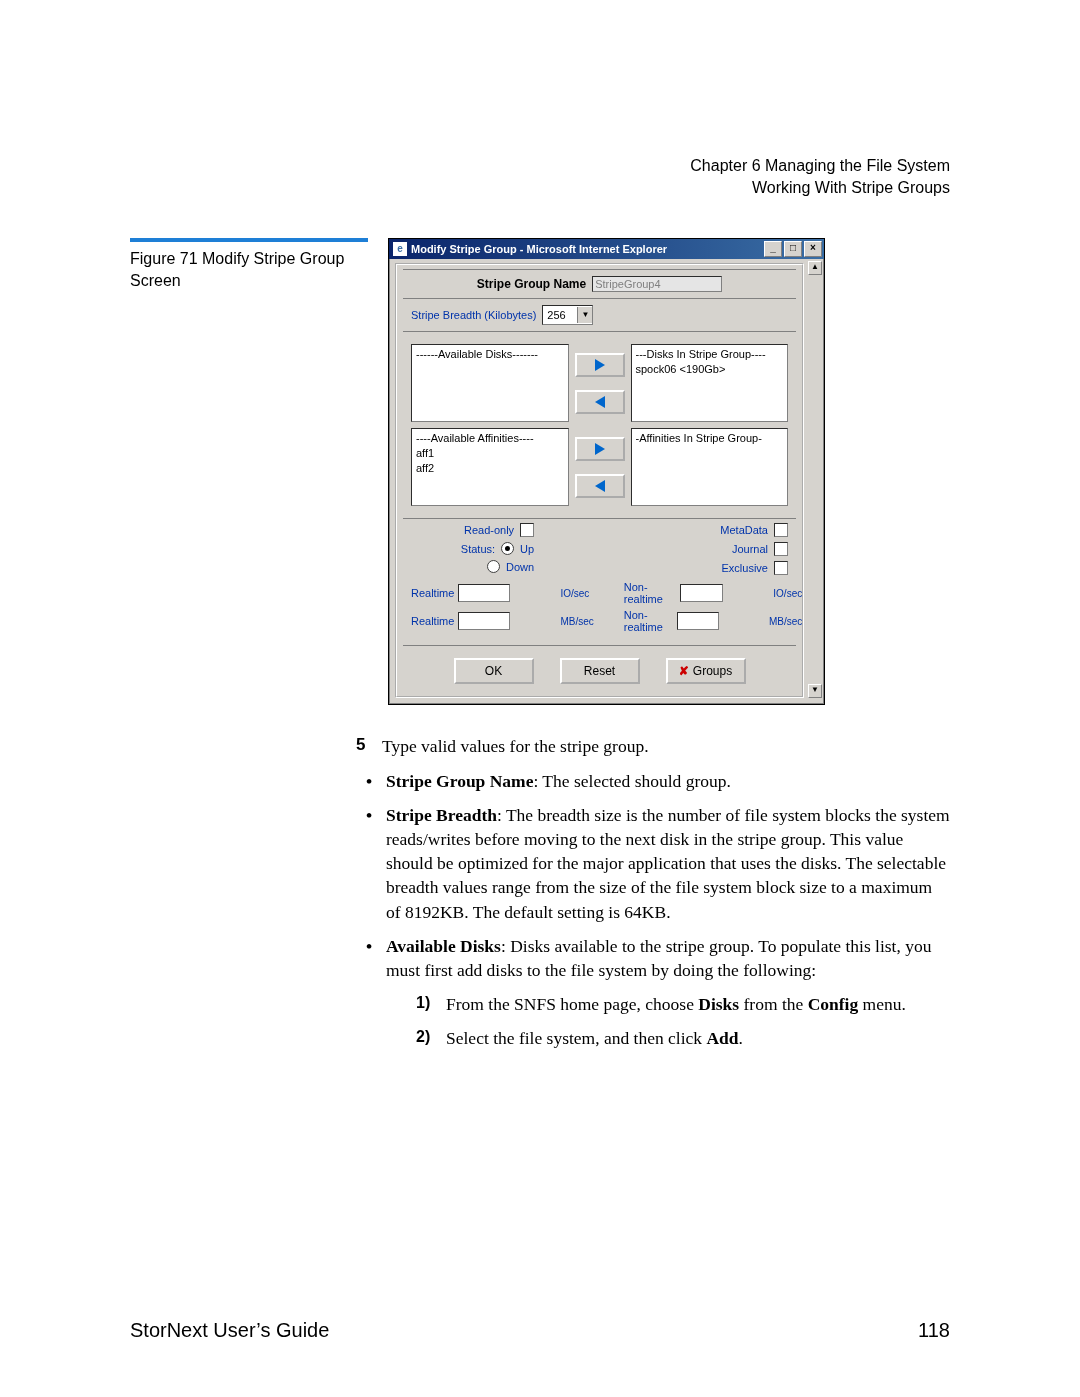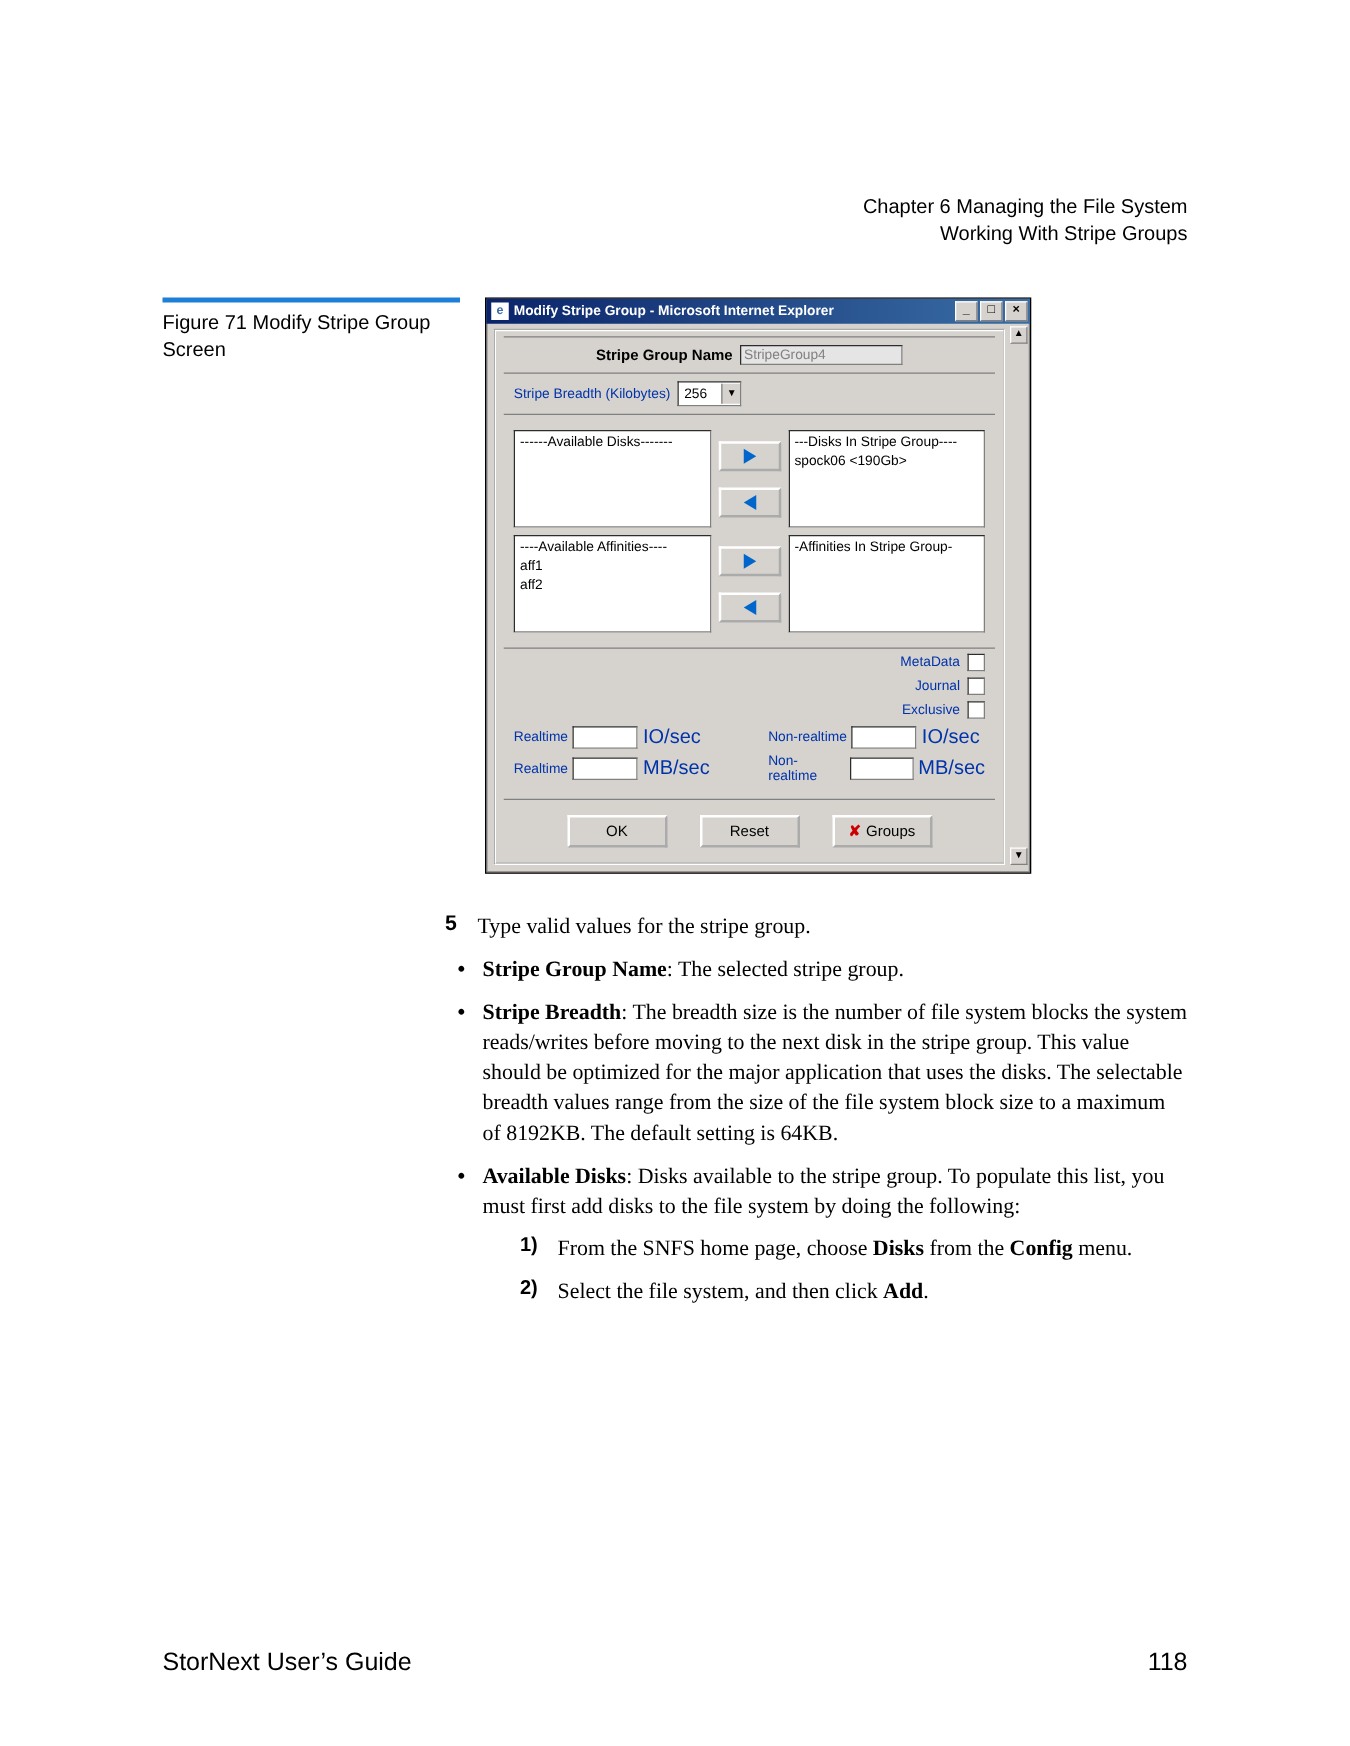--- a/index.html
+++ b/index.html
@@ -167,21 +167,21 @@
   .rb{width:11px;height:11px;border:1px solid #404040;border-radius:50%;background:#fff;display:inline-flex;align-items:center;justify-content:center;}
   .rb.sel::after{content:"";width:5px;height:5px;background:#000;border-radius:50%;}
 
   .io-grid{
     display:grid; grid-template-columns: 1fr 1fr; gap:4px 30px;
     padding:6px 8px; font-size:11px;
   }
   .io-row{display:flex;align-items:center;gap:4px;}
   .io-row .lbl{color:#0033aa;}
   .io-input{width:50px;height:16px;border:1px inset #808080;background:#fff;}
-  .unit{color:#0033aa;font-size:16px;}
+  .unit{color:#0033aa;font-size:10px;margin-left:46px;}
 
   .dlg-buttons{
     display:flex; justify-content:center; gap:26px; padding:12px 0 2px 0;
     border-top:1px solid #808080; margin-top:6px;
   }
   .dlg-btn{
     min-width:76px;height:22px;background:#d6d3ce;border:2px outset #fff;
     font-size:12px;display:flex;align-items:center;justify-content:center;gap:4px;
   }
   .red-x{color:#c00;font-weight:bold;}
@@ -292,20 +292,36 @@
                     <span class="arrow-l"></span>
                   </div>
               </div>
               <div class="listbox">
                 <div>-Affinities In Stripe Group-</div>
               </div>
             </div>
           </div>
 
           <div class="opts">
+            <div class="opts-col" style="align-items:flex-end;">
+              <div class="opt-row">
+                  <span class="lbl">Read-only</span>
+                  <span class="cb"></span>
+                </div>
+              <div class="opt-row">
+                  <span class="lbl">Status:</span>
+                  <span class="rb sel"></span>
+                  <span class="blue-label">Up</span>
+                </div>
+              <div class="opt-row">
+                  <span class="lbl"> </span>
+                  <span class="rb"></span>
+                  <span class="blue-label">Down</span>
+                </div>
+            </div>
             <div class="opts-col" style="margin-left:auto;">
               <div class="opt-row">
                   <span class="lbl">MetaData</span>
                   <span class="cb"></span>
                 </div>
               <div class="opt-row">
                   <span class="lbl">Journal</span>
                   <span class="cb"></span>
                 </div>
               <div class="opt-row">
@@ -353,21 +369,21 @@
   </div>
 
   <div class="doc-list">
     <div class="step">
       <div class="step-num">5</div>
       <div class="step-text">Type valid values for the stripe group.</div>
     </div>
 
     <ul class="bullets">
       <li>
-        <span class="b">Stripe Group Name</span><span>: The selected stripe group.</span>
+        <span class="b">Stripe Group Name</span><span>: The selected should group.</span>
       </li>
       <li>
         <span class="b">Stripe Breadth</span><span>: The breadth size is the number of file system blocks the system reads/writes before moving to the next disk in the stripe group. This value should be optimized for the major application that uses the disks. The selectable breadth values range from the size of the file system block size to a maximum of 8192KB. The default setting is 64KB.</span>
       </li>
       <li>
         <span class="b">Available Disks</span><span>: Disks available to the stripe group. To populate this list, you must first add disks to the file system by doing the following:</span>
         <ol class="sub-ol">
           <li>
             <span class="sn">1)</span>
             <span>From the SNFS home page, choose </span><span class="b">Disks</span><span> from the </span><span class="b">Config</span><span> menu.</span>

